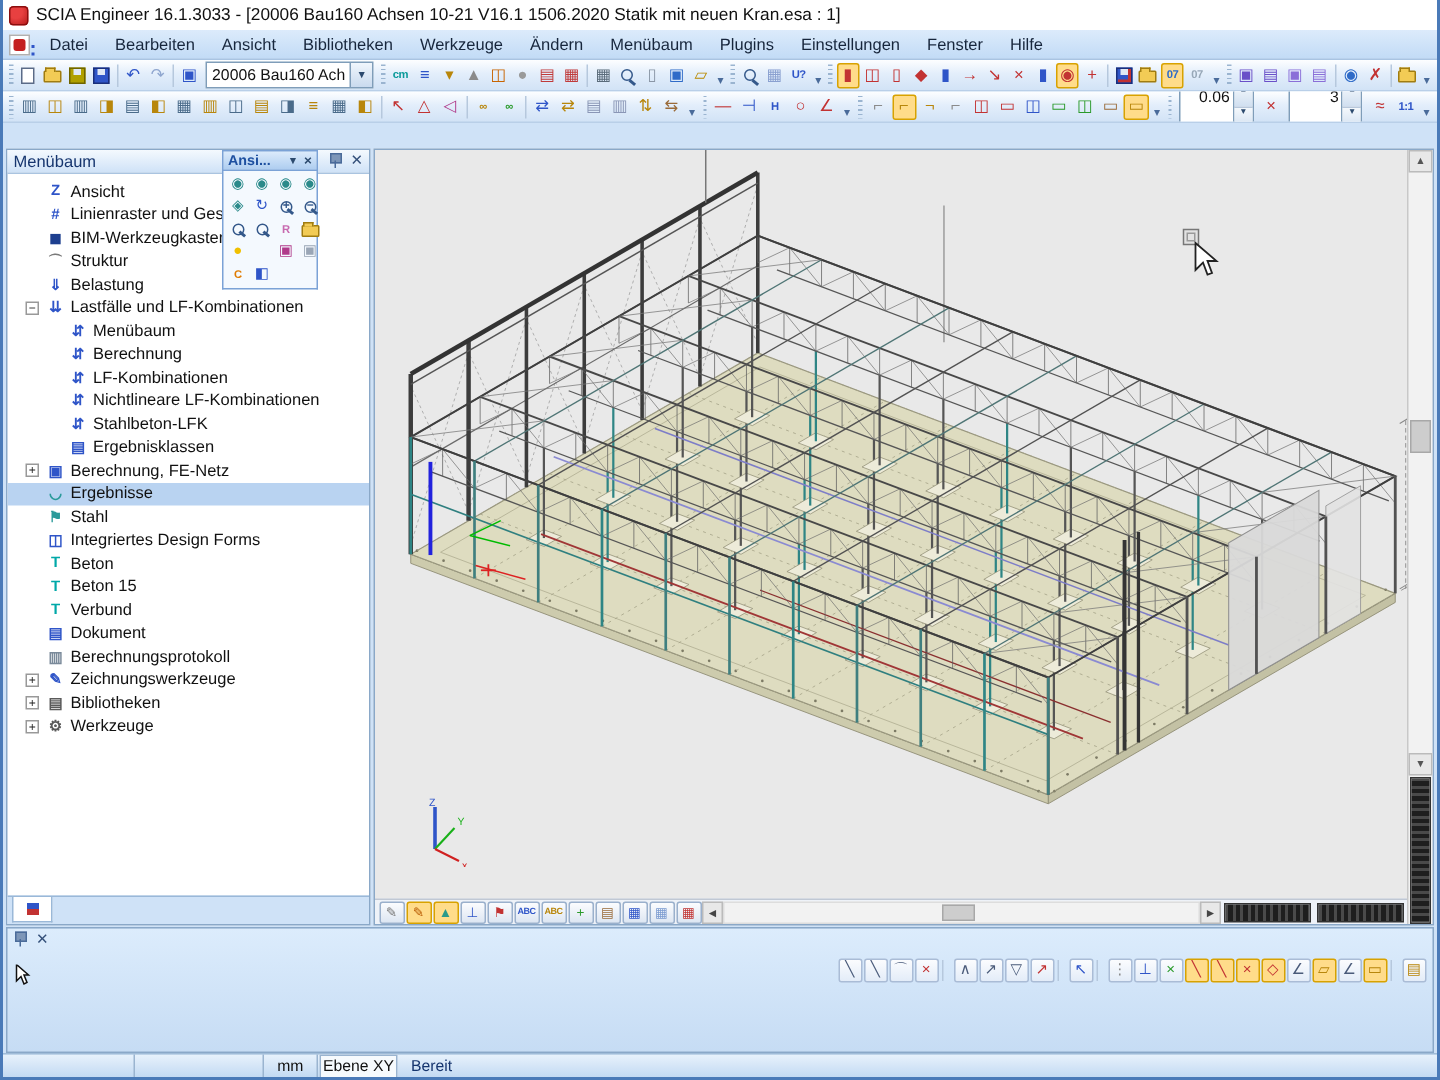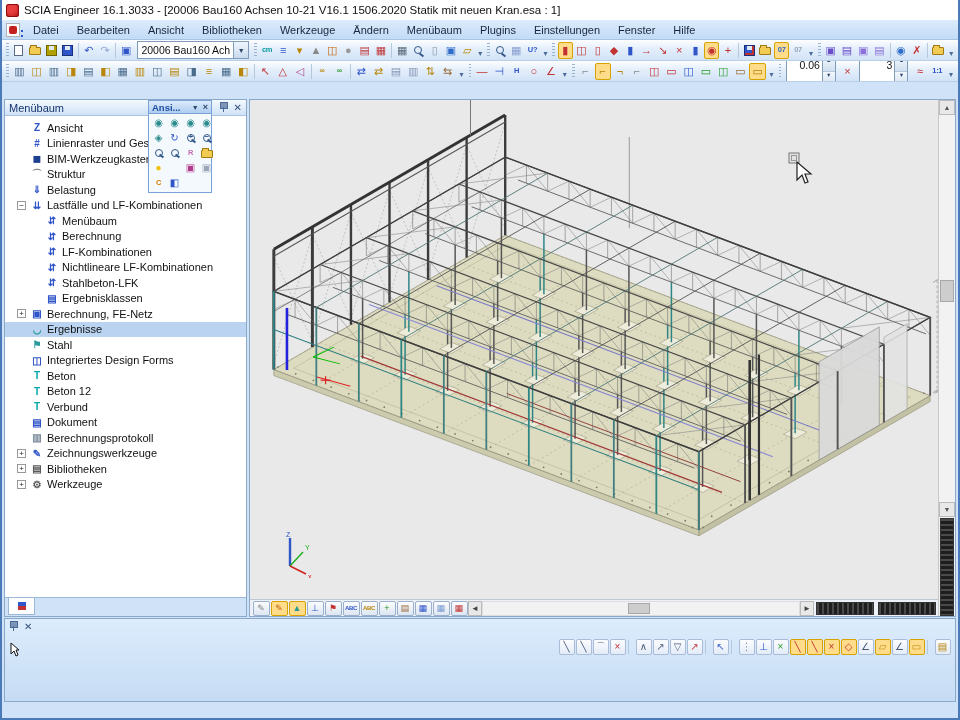--- a/index.html
+++ b/index.html
@@ -542,21 +542,21 @@
             <span class="tlabel">Integriertes Design Forms</span>
           </div>
           <div class="trow" style="padding-left: 12px;">
             <span class="noexp"></span>
             <span class="ticon" style="color: rgb(0, 168, 168);">T</span>
             <span class="tlabel">Beton</span>
           </div>
           <div class="trow" style="padding-left: 12px;">
             <span class="noexp"></span>
             <span class="ticon" style="color: rgb(0, 168, 168);">T</span>
-            <span class="tlabel">Beton 12</span>
+            <span class="tlabel">Beton 15</span>
           </div>
           <div class="trow" style="padding-left: 12px;">
             <span class="noexp"></span>
             <span class="ticon" style="color: rgb(0, 168, 168);">T</span>
             <span class="tlabel">Verbund</span>
           </div>
           <div class="trow" style="padding-left: 12px;">
             <span class="noexp"></span>
             <span class="ticon" style="color: rgb(47, 85, 200);">▤</span>
             <span class="tlabel">Dokument</span>
@@ -1270,14 +1270,21 @@
             <span class="gl" style="color: rgb(184, 134, 11);">▭</span>
           </span>
           <span class="isep"></span>
           <span class="ti">
             <span class="gl" style="color: rgb(184, 134, 11);">▤</span>
           </span>
         </div>
     </div>
   </div>
 
+  <div class="statusbar" id="statusbar">
+      <div class="scell c0"></div>
+      <div class="scell c1"></div>
+      <div class="scell c2">mm</div>
+      <div class="scell c3">Ebene XY</div>
+      <div class="scell c4">Bereit</div>
+    </div>
 
 </div>
 
 </body></html>

